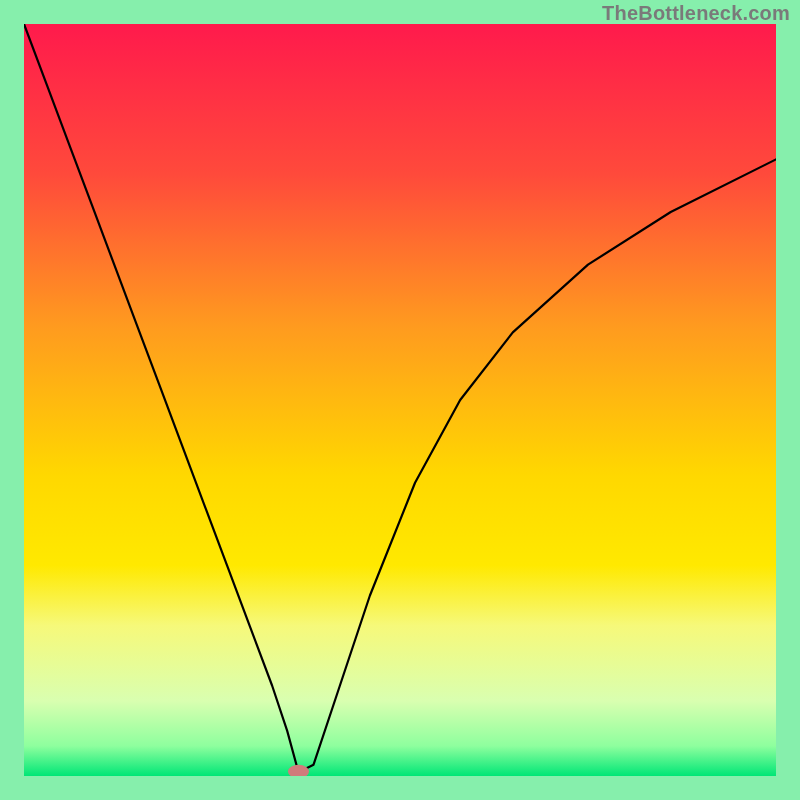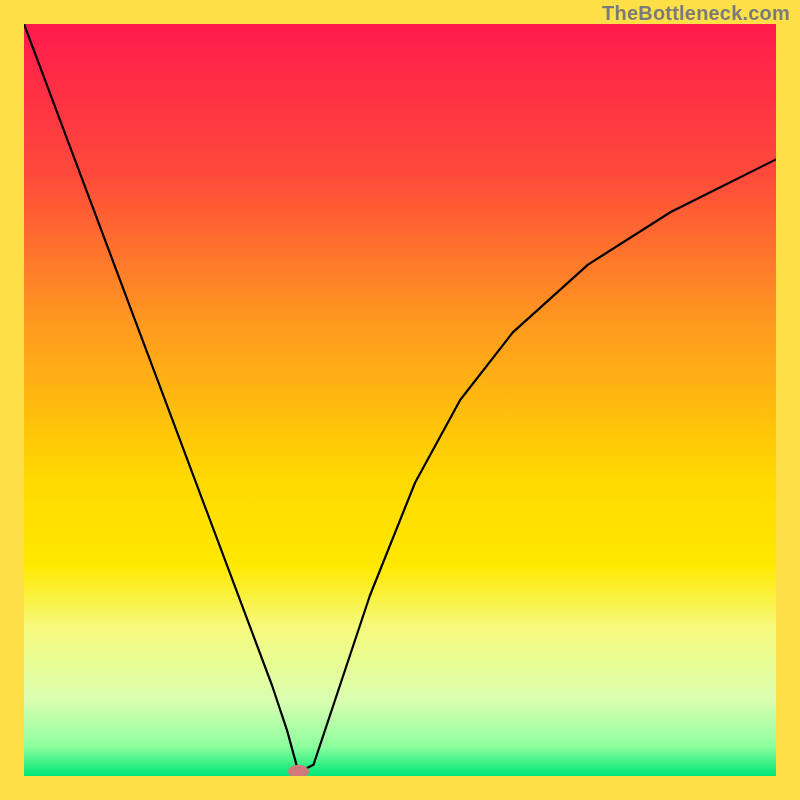--- a/index.html
+++ b/index.html
@@ -6,21 +6,21 @@
     margin: 0;
     padding: 0;
     width: 800px;
     height: 800px;
     overflow: hidden;
     background: #000;
   }
   .outer-frame {
     width: 800px;
     height: 800px;
-    background: #fde047;
+    background: #86efac;
     position: relative;
   }
   .chart-area {
     position: absolute;
     top: 24px;
     left: 24px;
     width: 752px;
     height: 752px;
   }
   .attribution {

